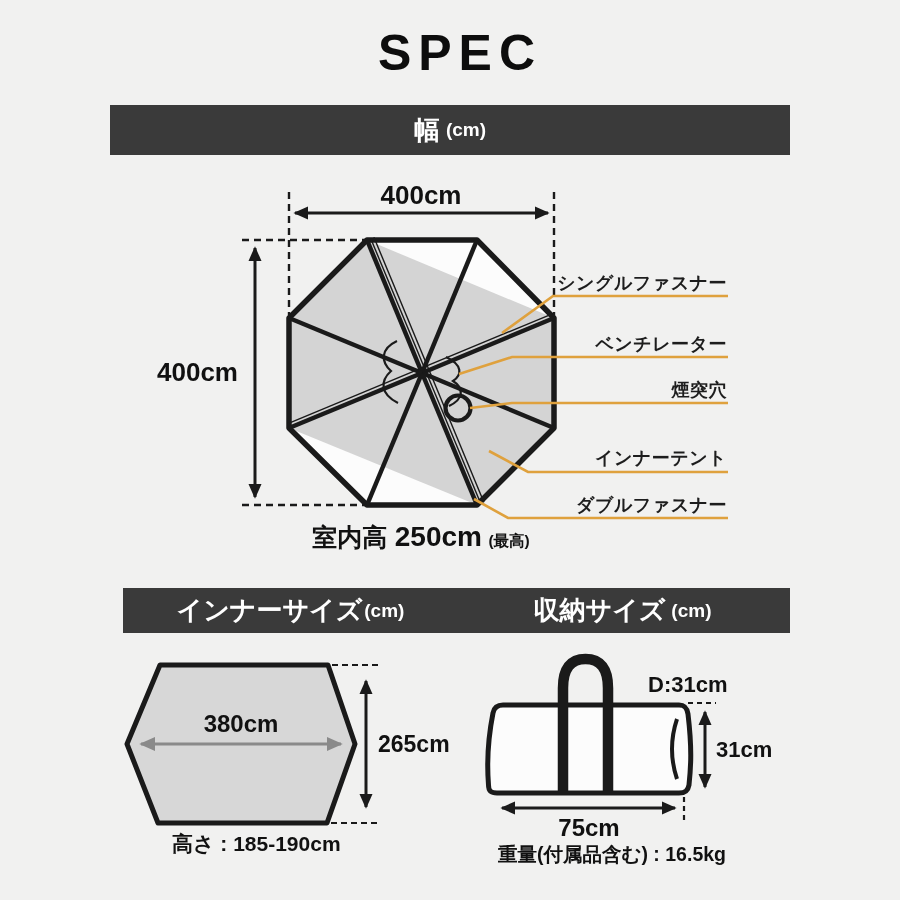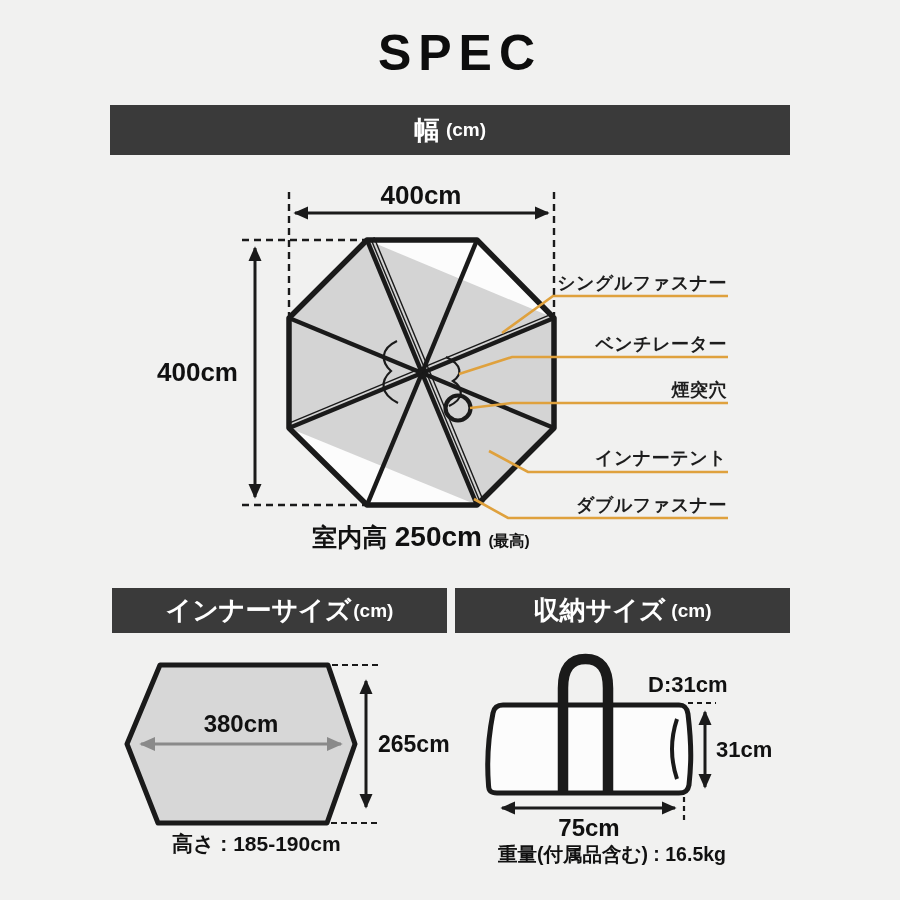--- a/index.html
+++ b/index.html
@@ -2,21 +2,21 @@
 <html><head>
 <meta charset="utf-8">
 <style>
   html,body{margin:0;padding:0;background:#f1f1f0;}
   .canvas{position:relative;width:900px;height:900px;background:#f1f1f0;overflow:hidden;
           font-family:"Liberation Sans","DejaVu Sans",sans-serif;color:#111;padding-left:20px;}
   .page-title{position:absolute;top:24px;left:0;width:100%;margin:0;text-align:center;
           font-size:50px;font-weight:bold;letter-spacing:7px;color:#0d0d0d;}
   .bar{position:absolute;background:#3a3a3a;color:#fff;display:flex;align-items:center;justify-content:center;}
   .bar-full{left:110px;top:105px;width:680px;height:50px;}
-  .bar-left{left:112px;top:588px;width:335px;height:45px;}
+  .bar-left{left:123px;top:588px;width:335px;height:45px;}
   .bar-right{left:455px;top:588px;width:335px;height:45px;}
   .bar-title{font-size:26px;font-weight:bold;}
   .bar-unit{font-size:19px;font-weight:700;margin-left:6px;}
   .bar-unit.tight{margin-left:2px;}
   svg{position:absolute;overflow:visible;}
   #svg-width{left:110px;top:175px;}
   #svg-inner{left:108px;top:650px;}
   #svg-storage{left:455px;top:640px;}
   svg text{font-family:"Liberation Sans","DejaVu Sans",sans-serif;fill:#111;}
   .dim{font-weight:bold;}

